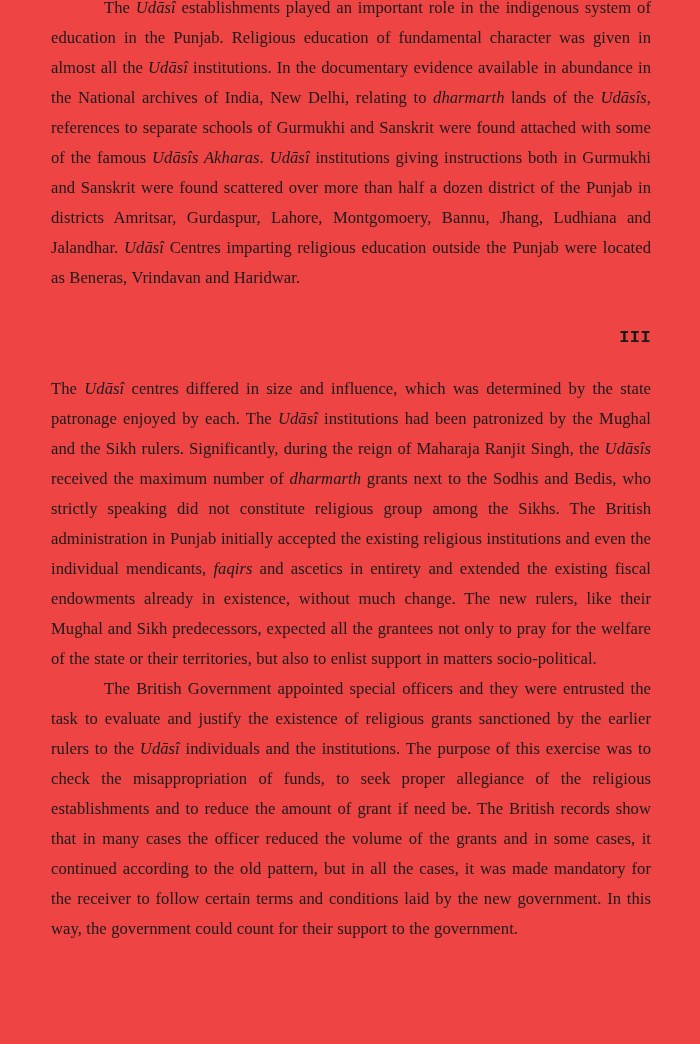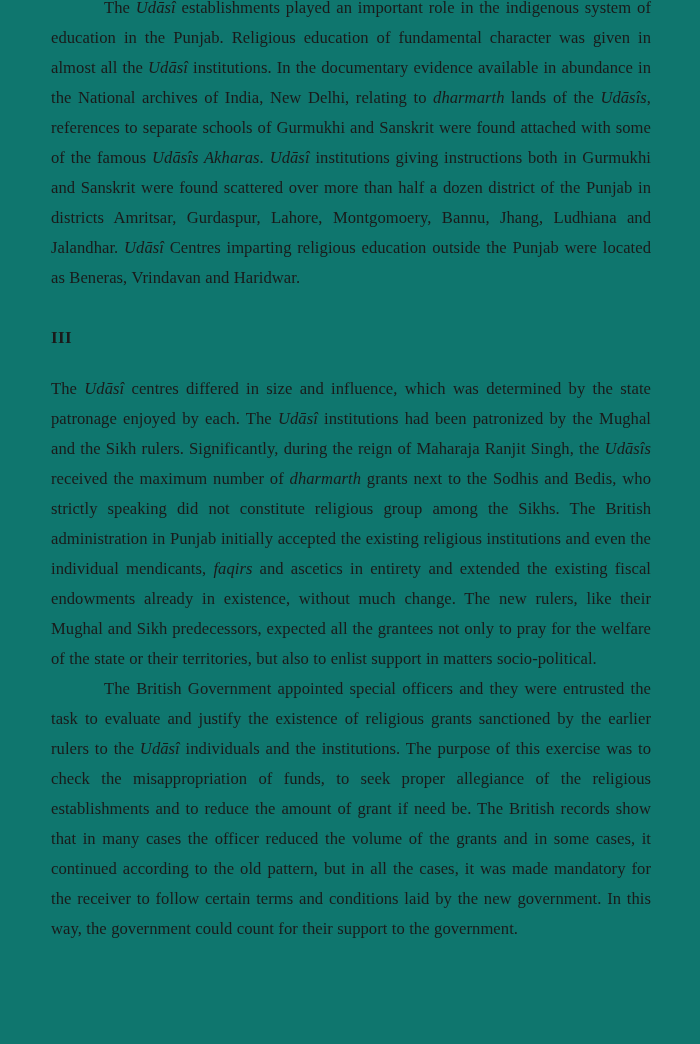--- a/index.html
+++ b/index.html
@@ -9,21 +9,21 @@
   }
   body {
     font-family: "Liberation Serif", "DejaVu Serif", serif;
     color: #1a1a1a;
   }
   #page {
     position: relative;
     width: 700px;
     height: 1044px;
     margin: 0 auto;
-    background: #0f766e;
+    background: #ef4444;
     overflow: hidden;
     box-sizing: border-box;
   }
   #text-column {
     position: absolute;
     left: 51px;
     top: 0;
     width: 600px;
   }
   p.para {
@@ -44,22 +44,23 @@
   }
   
   #para-1 {
     margin-top: -7px;
   }
   h2.section-heading {
     margin: 0;
     font-size: 17px;
     line-height: 30px;
     font-weight: bold;
-    text-align: left;
+    text-align: right;
     letter-spacing: 0.4px;
+    font-family: Liberation Mono, monospace;
   }
   .sp-before-heading { height: 30px; }
   .sp-after-heading  { height: 21px; }
   .sp-between-paras  { height: 0px; }
   i, em { font-style: italic; }
 </style>
 </head>
 <body>
 
 <div id="page">

